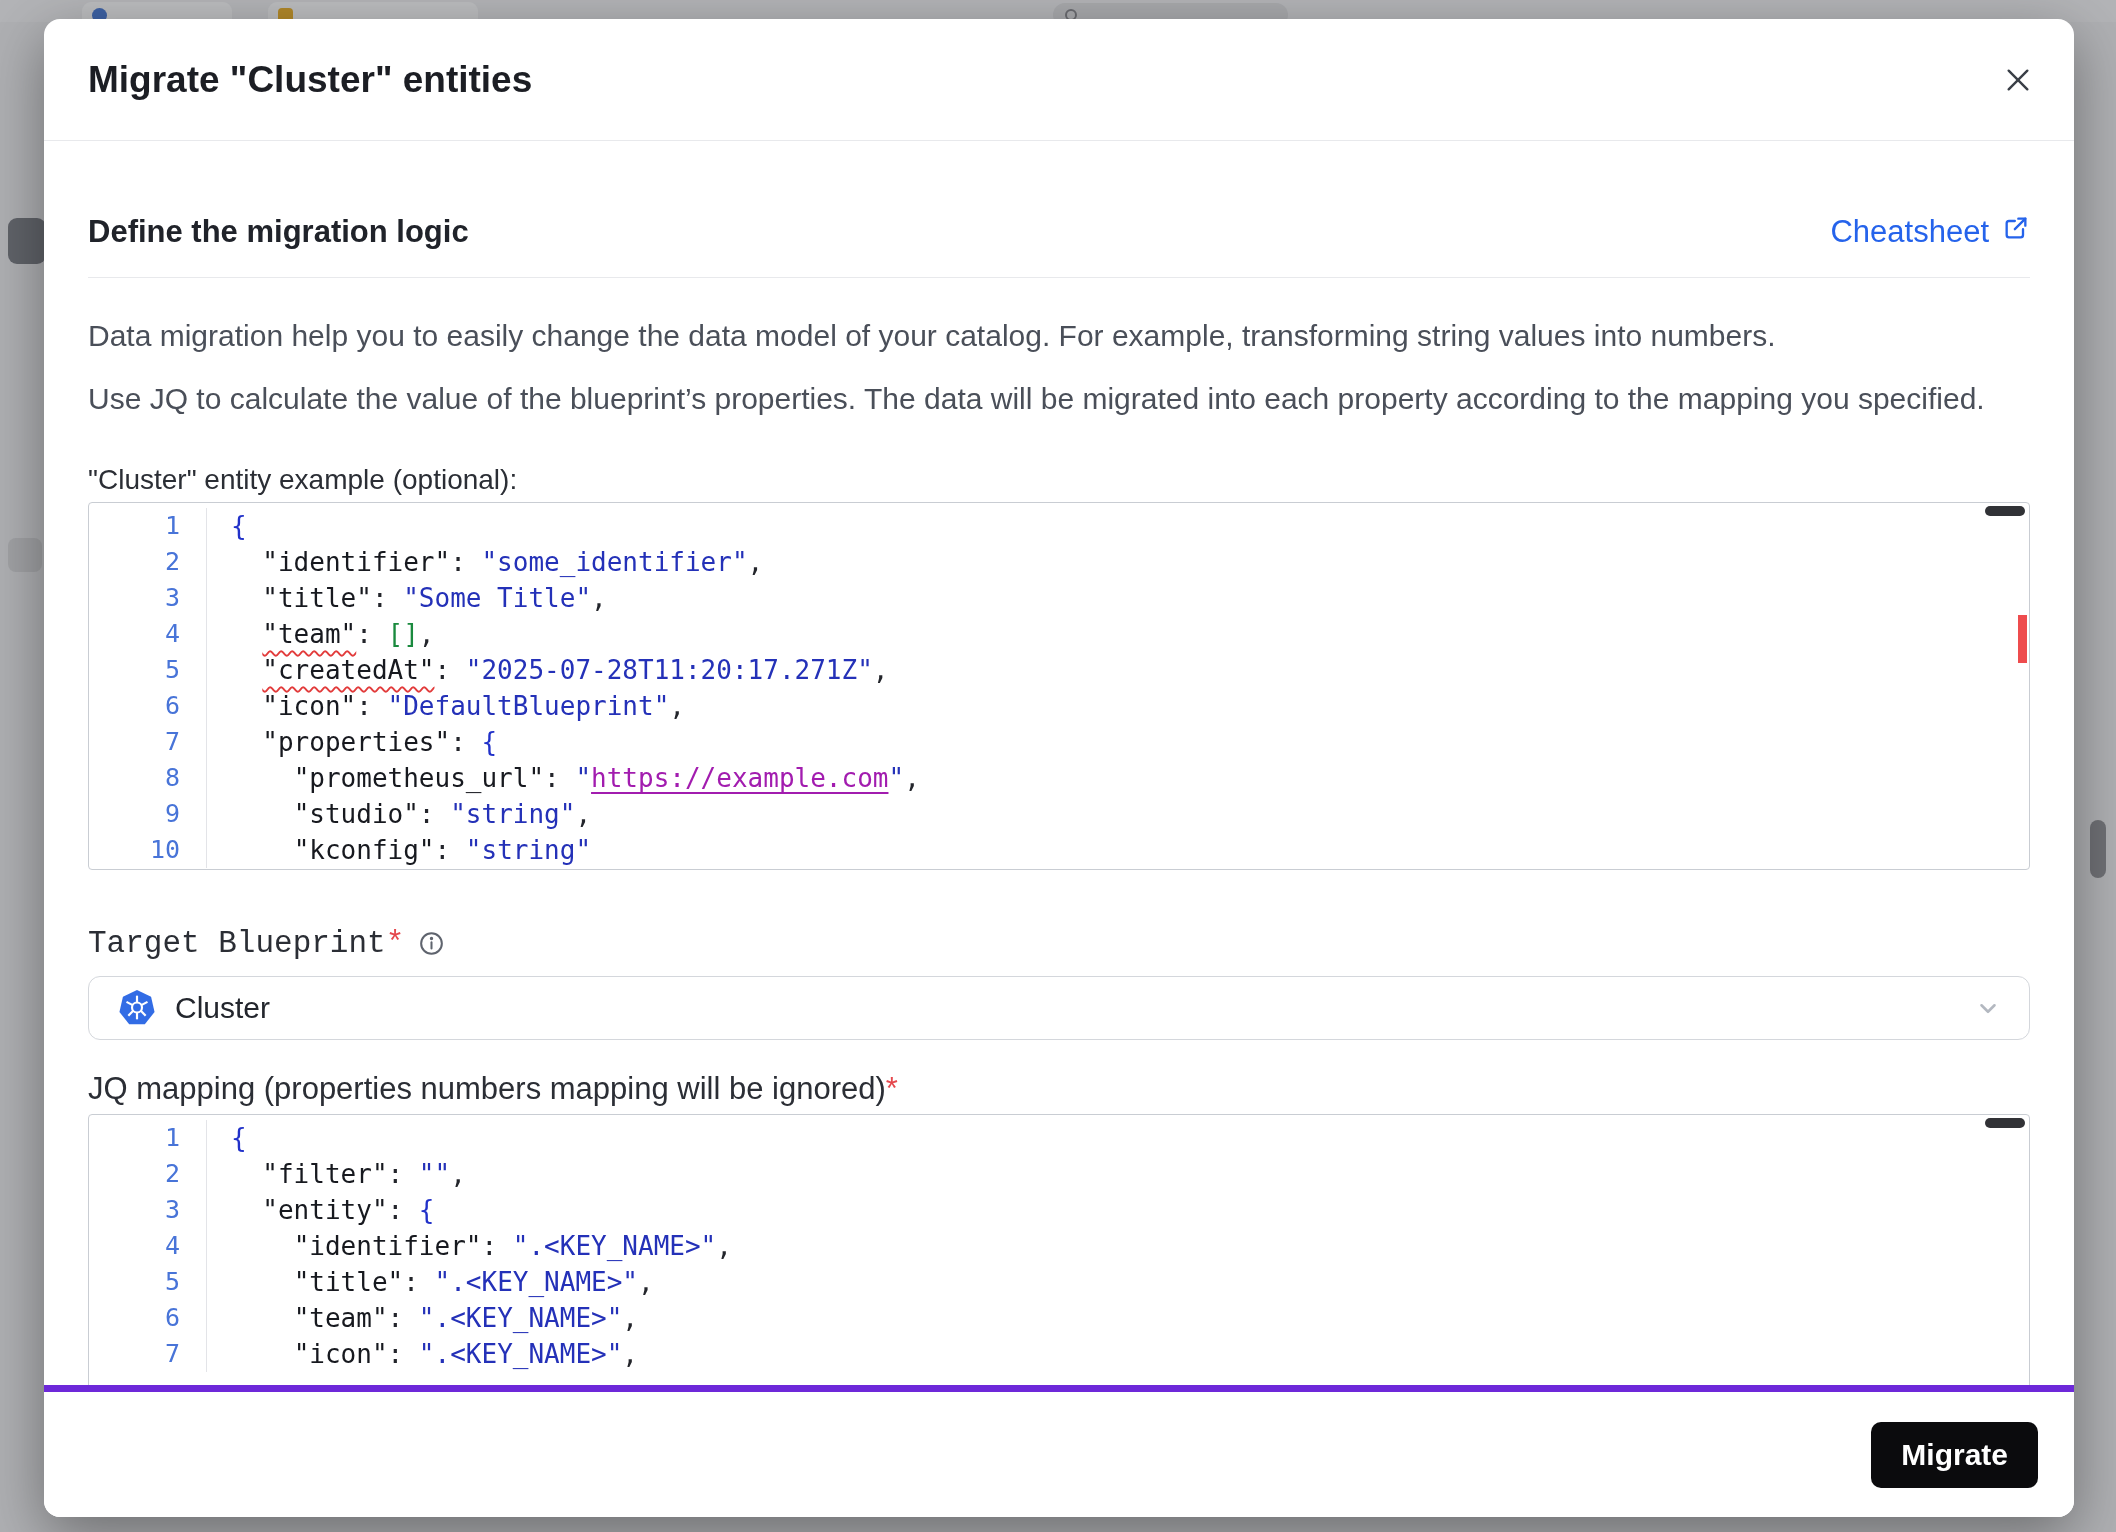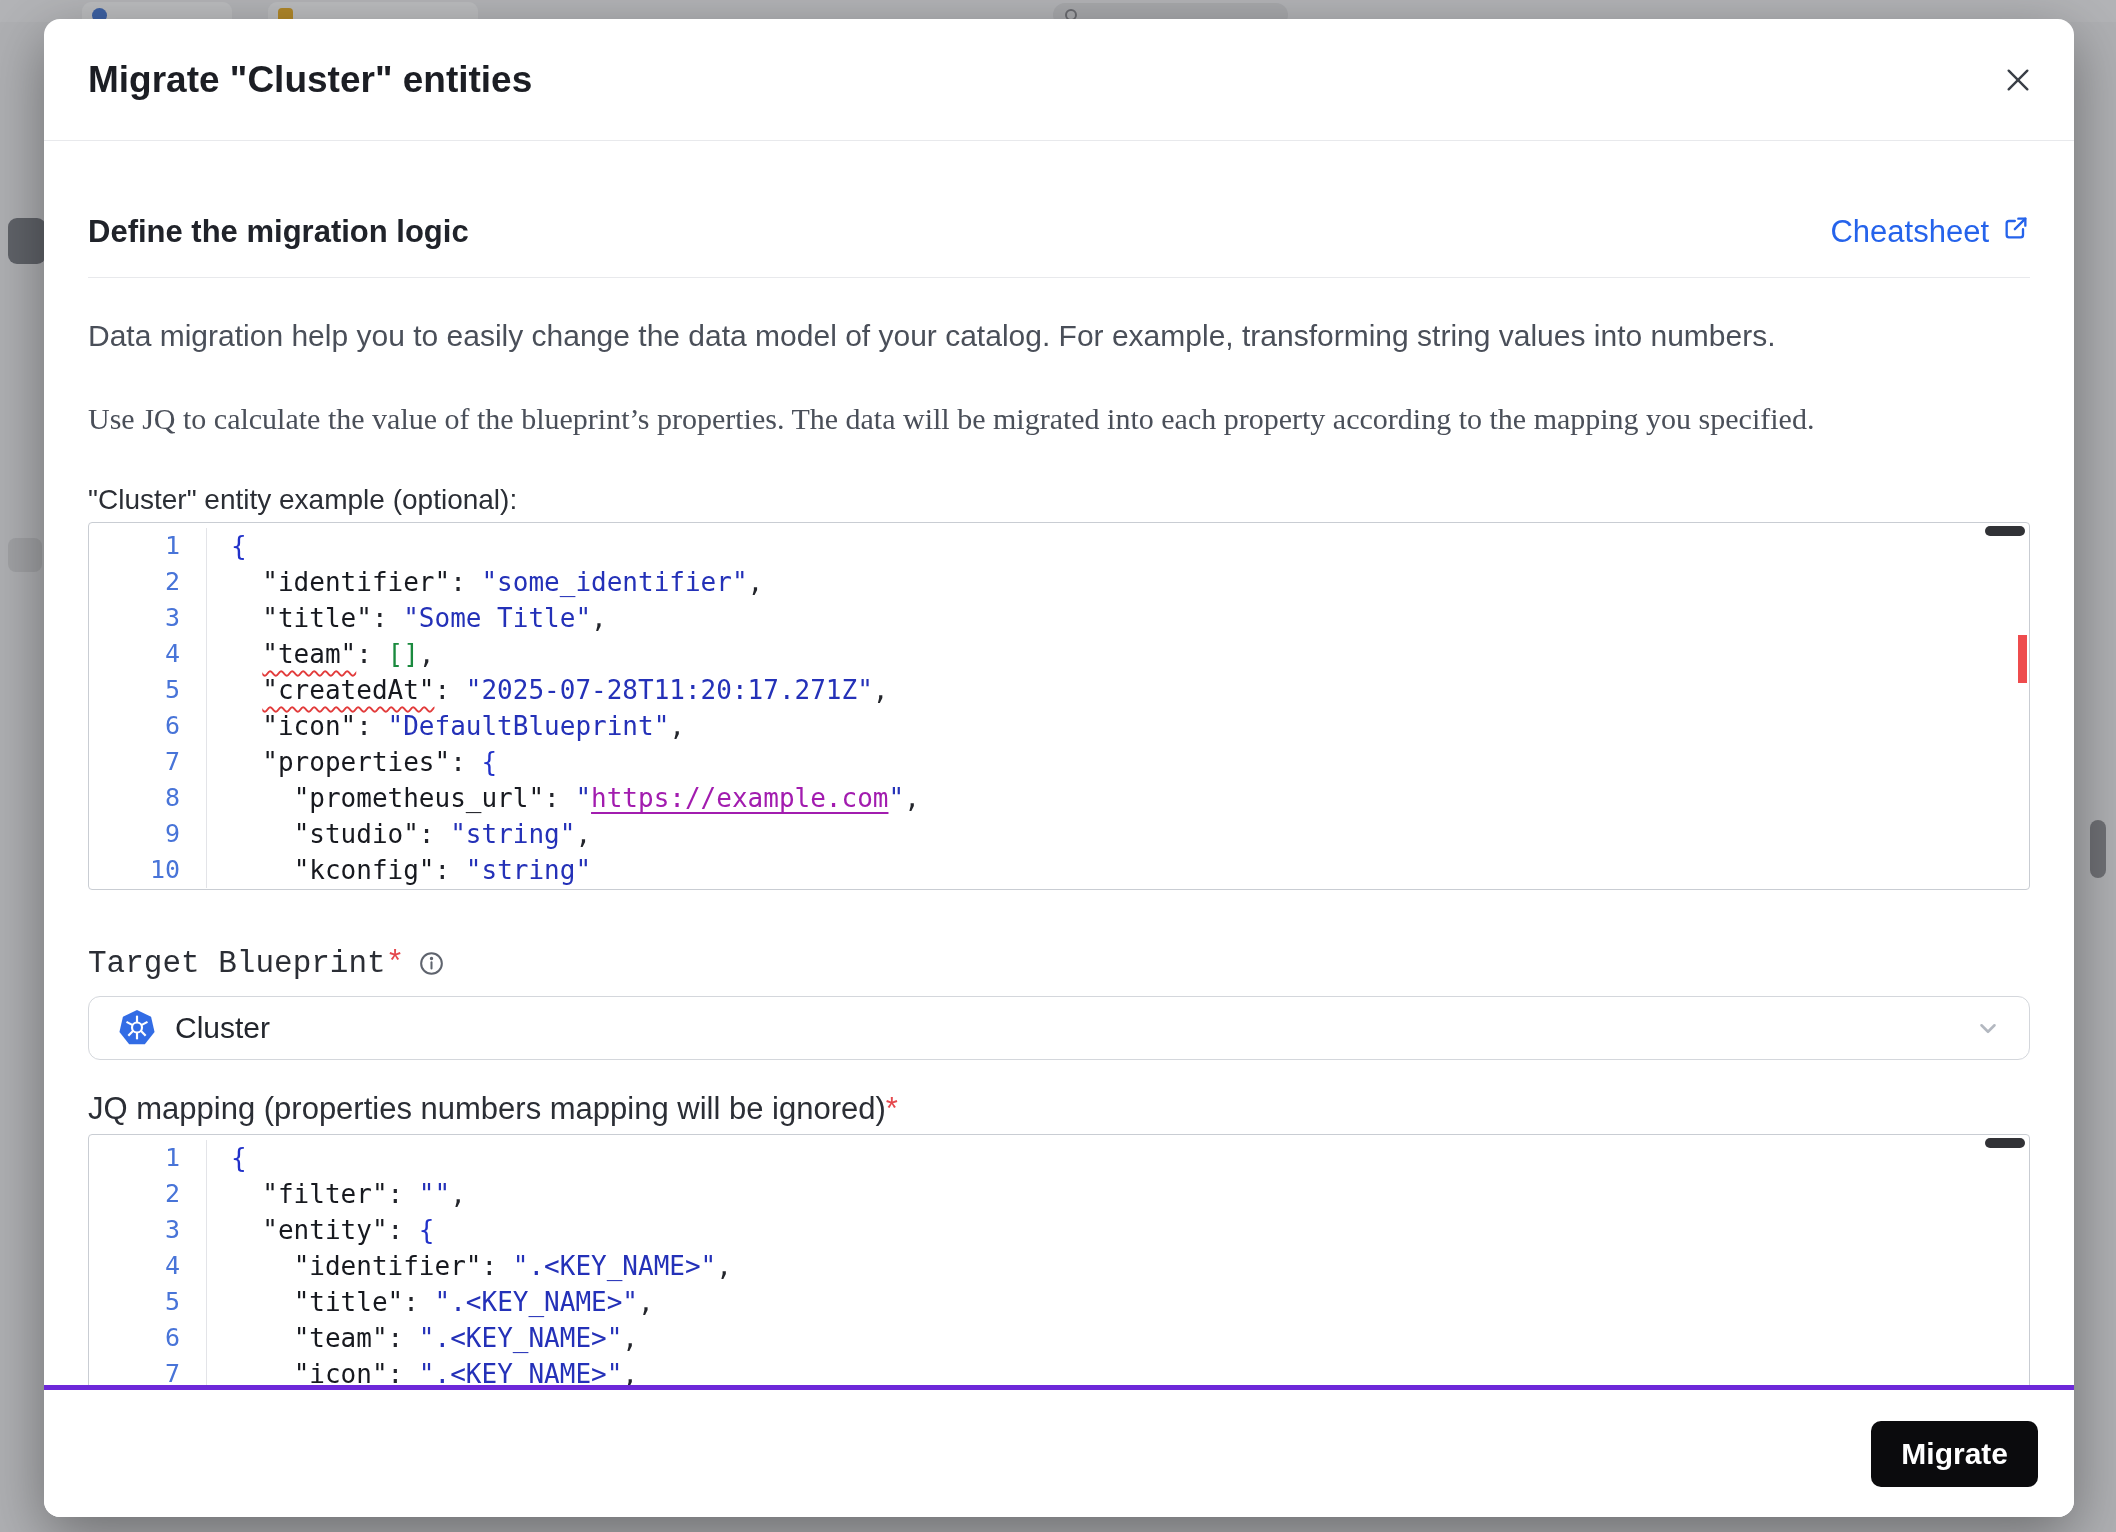--- a/index.html
+++ b/index.html
@@ -44,21 +44,21 @@
 
   .modal-body { padding:0 44px; height:1244px; overflow:hidden; position:relative; }
 
   .section-row { margin-top:70px; display:flex; align-items:center; justify-content:space-between; height:42px; }
   .section-heading { font-size:31px; font-weight:700; color:#20232a; }
   .cheatsheet { display:flex; align-items:flex-start; gap:13px; color:#2563eb; font-size:31px; cursor:pointer; text-decoration:none; }
 
   .divider { margin-top:24px; height:1px; background:#e8e9ec; }
 
   .para { margin-top:36px; font-size:30px; line-height:43px; color:#4a4f59; white-space:nowrap; }
-  .para + .para { margin-top:40px;font-family:Liberation Serif, serif; }
+  .para + .para { margin-top:20px; }
 
   .example-label { margin-top:42px; font-size:28px; color:#2b2e35; height:36px; line-height:36px; }
 
   
   .editor {
     position:relative; border:1px solid #c9cdd3; border-radius:4px; background:#ffffff; overflow:hidden;
   }
   .editor-example { margin-top:4px; height:368px; }
   .editor-jq { margin-top:6px; height:330px; }
   .editor-inner { display:flex; padding-top:5px; }
@@ -102,21 +102,21 @@
     display:flex; align-items:center; gap:18px; padding:0 28px; cursor:pointer; background:#fff;
   }
   .select-value { font-size:30px; color:#23262d; }
   .select-chevron { margin-left:auto; display:flex; align-items:center; }
 
   .jq-label { margin-top:30px; font-size:31px; color:#2b2e35; height:38px; line-height:38px; }
 
   
   .modal-footer {
     position:absolute; left:0; right:0; bottom:0; height:132px; background:#ffffff;
-    border-top:5px solid #6d28d9; display:flex; align-items:center; justify-content:flex-end;
+    border-top:7px solid #6d28d9; display:flex; align-items:center; justify-content:flex-end;
     padding:0 36px;
   }
   .migrate-btn {
     height:66px; padding:0 30px; min-width:160px; background:#0b0b0d; color:#ffffff;
     font-size:30px; font-weight:700; font-family:"Liberation Sans", sans-serif;
     border:none; border-radius:10px; cursor:pointer;
   }
 </style>
 </head>
 <body>

